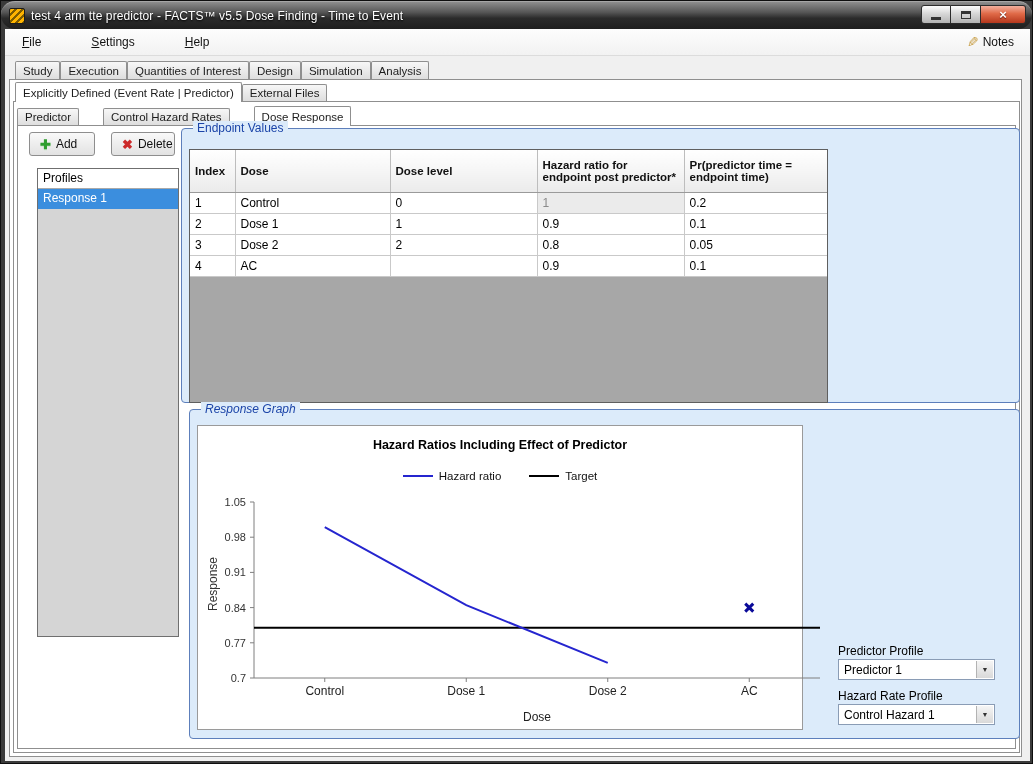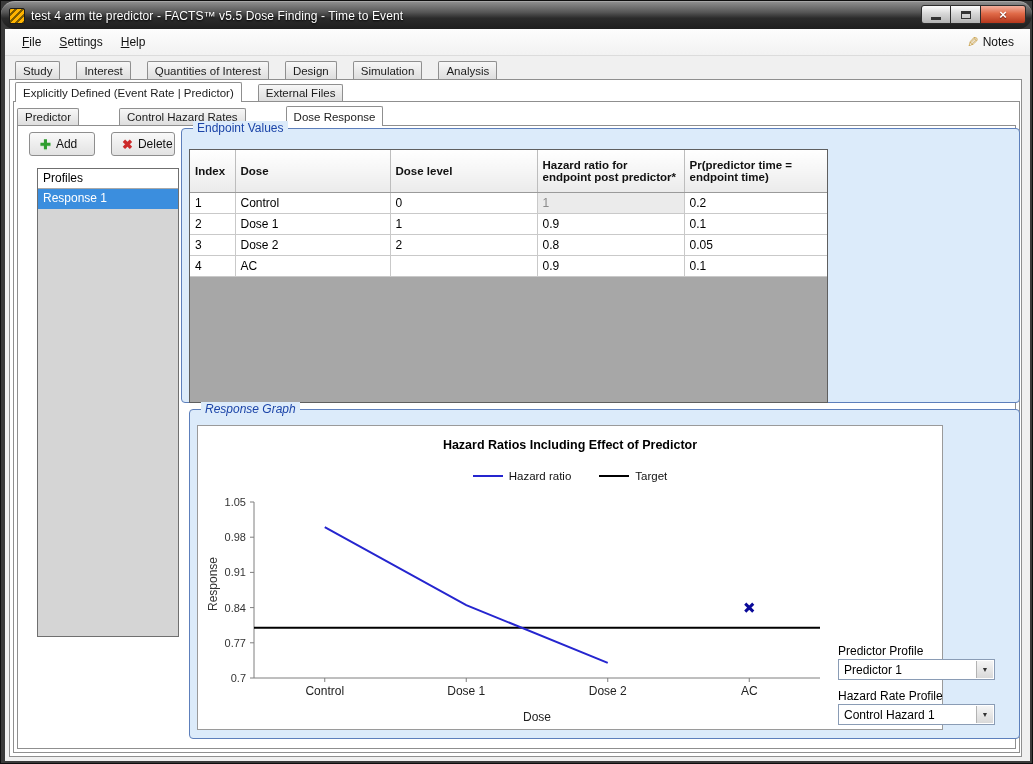--- a/index.html
+++ b/index.html
@@ -23,31 +23,31 @@
   .win-btn.close { width:45px; border-left:none; border-radius:0 3px 3px 0;
     background:linear-gradient(#f3b09e,#e06a48 45%,#b5371c); color:#fff; font-size:13px; font-weight:bold; text-shadow:0 1px 1px #60170a; }
   .glyph-min { width:10px; height:3px; background:#333; margin-top:8px; }
   .glyph-max { width:10px; height:8px; border:1px solid #333; border-top-width:3px; }
 
   
   .client { position:absolute; top:28px; left:4px; width:1025px; height:732px; background:#f0f0f0; }
 
   .menubar { position:absolute; top:0; left:0; width:100%; height:27px;
     background:linear-gradient(#fdfdfd,#f2f2f2); border-bottom:1px solid #dcdcdc;
-    display:flex; align-items:center; padding:0 10px 0 8px; font-size:12px; color:#111; }
+    display:flex; align-items:center; padding:0 10px 0 8px; font-size:12px; color:#111;gap:32px; }
   .menu-item { display:inline-block; padding:4px 9px; }
   .menu-item::first-letter { text-decoration:underline; }
   .notes { margin-left:auto; display:flex; align-items:center; gap:4px; padding:3px 6px; }
   .notes-icon { color:#c59a3e; font-size:14px; transform:scaleX(-1); }
 
   
   .tabbar { position:absolute; display:flex; align-items:flex-end; z-index:5; }
   .tab { border:1px solid #8f8f8f; border-bottom:none; border-radius:2px 2px 0 0;
     background:linear-gradient(#f7f7f7,#dedede); color:#1c1c1c; white-space:nowrap;
-    display:flex; align-items:center; padding:0 7px; margin-right:16px; margin-bottom:1px; }
+    display:flex; align-items:center; padding:0 7px; margin-right:0; margin-bottom:1px; }
   .tab.active { background:#fff; margin-bottom:0; z-index:6; }
   .tabbar1 { left:10px; top:29px; height:22px; }
   .tabbar1 .tab { height:18px; font-size:11.5px; }
   .tabbar1 .tab.active { height:22px; }
   .tabbar2 { left:10px; top:53px; height:20px; }
   .tabbar2 .tab { height:17px; font-size:11.5px; }
   .tabbar2 .tab.active { height:20px; }
   .tabbar3 { left:12px; top:77px; height:20px;gap:24px; }
   .tabbar3 .tab { height:17px; font-size:11.5px; }
   .tabbar3 .tab.active { height:20px; }
@@ -87,21 +87,21 @@
     border-bottom:1px solid #9a9a9a; font-weight:bold; font-size:11.5px; text-align:left;
     padding:9px 5px; color:#111; vertical-align:middle; }
   .grid td { height:21px; background:#fff; border-right:1px solid #c9c9c9; border-bottom:1px solid #c9c9c9;
     font-size:12px; padding:1px 5px; color:#000; }
   .grid td.cell-disabled { background:#ebebeb; color:#8a8a8a; }
 
   .endpoint-note { position:absolute; z-index:7; left:829px; top:328px; width:184px;
     font-size:11.5px; color:#000; line-height:1.2; }
 
   
-  .chart-panel { position:absolute; z-index:7; left:192px; top:396px; width:746px; height:305px;
+  .chart-panel { position:absolute; z-index:7; left:192px; top:396px; width:606px; height:305px;
     background:#fff; border:1px solid #9a9a9a; }
   .chart-title { position:absolute; top:12px; left:0; width:100%; text-align:center;
     font-size:12.5px; font-weight:bold; color:#000; }
   .legend { position:absolute; top:44px; left:0; width:100%; display:flex; justify-content:center;
     gap:28px; align-items:center; font-size:11.5px; color:#111; }
   .legend-item { display:flex; align-items:center; gap:6px; }
   .legend-swatch { width:30px; height:0; border-top:2px solid #000; }
   .ylabel { position:absolute; left:-54px; top:150px; width:140px; height:16px; text-align:center;
     transform:rotate(-90deg); font-size:12px; color:#333; }
   #plot-svg { position:absolute; left:6px; top:70px; font-family:"Liberation Sans",sans-serif; }
@@ -147,21 +147,21 @@
       <span class="menu-item">Settings</span>
       <span class="menu-item">Help</span>
       <span class="notes">
         <span class="notes-icon">✎</span>
         <span>Notes</span>
       </span>
     </div>
 
     <div class="tabbar tabbar1">
       <div class="tab">Study</div>
-      <div class="tab">Interest</div>
+      <div class="tab">Execution</div>
       <div class="tab">Quantities of Interest</div>
       <div class="tab">Design</div>
       <div class="tab">Simulation</div>
       <div class="tab">Analysis</div>
     </div>
     <div class="page" id="page1"></div>
 
     <div class="tabbar tabbar2">
       <div class="tab active">Explicitly Defined (Event Rate | Predictor)</div>
       <div class="tab">External Files</div>

